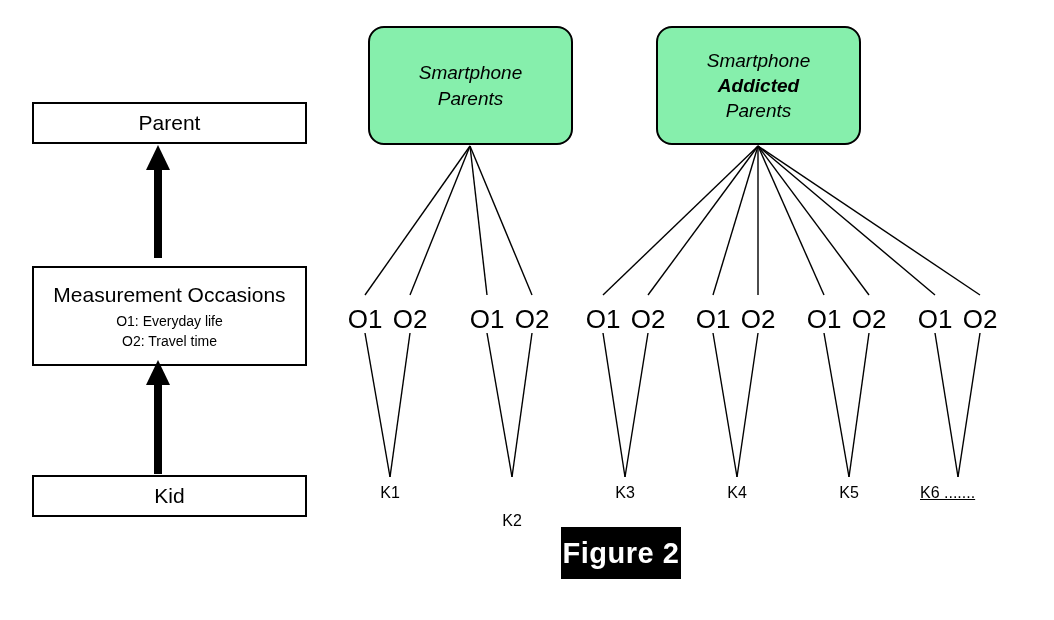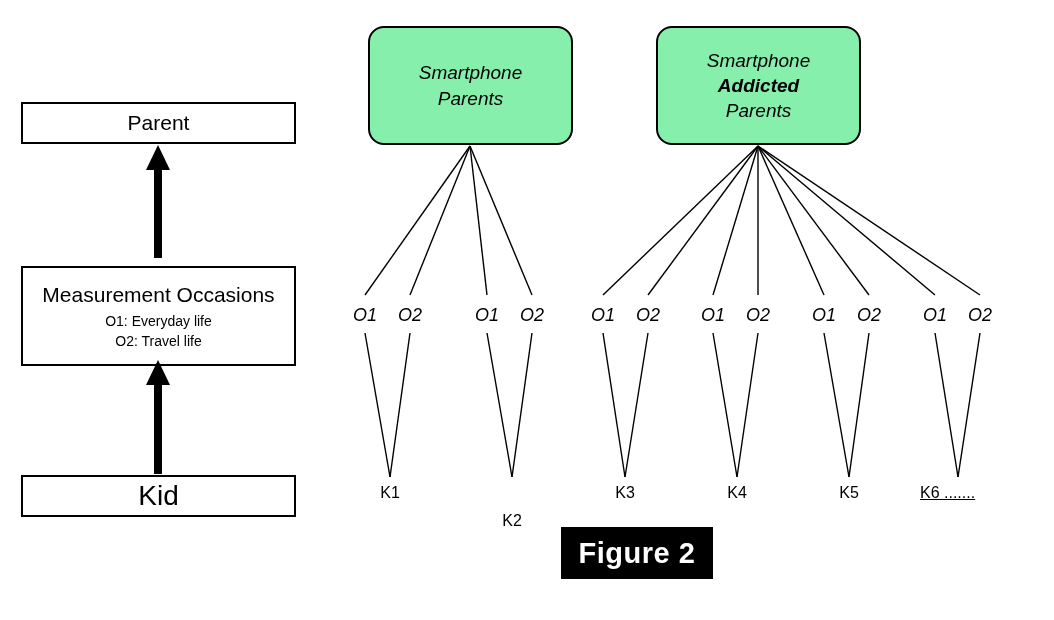--- a/index.html
+++ b/index.html
@@ -24,20 +24,21 @@
   .box {
     position: absolute;
     box-sizing: border-box;
     border: 2px solid #000;
     background: #fff;
     display: flex;
     flex-direction: column;
     align-items: center;
     justify-content: center;
     text-align: center;
+    margin-left: 11px;
   }
   .rbox {
     position: absolute;
     box-sizing: border-box;
     border: 2px solid #000;
     border-radius: 16px;
     background: #86efac;
     display: flex;
     flex-direction: column;
     align-items: center;
@@ -48,23 +49,23 @@
   }
   .lbl {
     position: absolute;
     text-align: center;
     white-space: nowrap;
     line-height: 1;
   }
   .t-parent   { font-size: 21px; }
   .t-mo-main  { font-size: 21px; }
   .t-mo-sub   { font-size: 14px; }
-  .t-kid      { font-size: 28px; }
+  .t-kid      { font-size: 21px; }
   .t-rbox     { font-size: 19px; }
-  .t-o        { font-size: 18px; font-style: italic; }
+  .t-o        { font-size: 26px; }
   .t-k        { font-size: 16px; }
   .figcap {
     position: absolute;
     background: #000000;
     color: #ffffff;
     font-weight: 700;
     font-size: 29px;
     display: flex;
     align-items: center;
     justify-content: center;
@@ -83,21 +84,21 @@
 
 <div id="stage">
 
   <div class="box" style="left:21px; top:102px; width:275px; height:42px;">
     <div class="t-parent">Parent</div>
   </div>
 
   <div class="box" style="left:21px; top:266px; width:275px; height:100px;">
     <div class="t-mo-main">Measurement Occasions</div>
     <div class="t-mo-sub" style="margin-top:6px;">O1: Everyday life</div>
-    <div class="t-mo-sub" style="margin-top:4px;">O2: Travel life</div>
+    <div class="t-mo-sub" style="margin-top:4px;">O2: Travel time</div>
   </div>
 
   <div class="box" style="left:21px; top:475px; width:275px; height:42px;">
     <div class="t-kid">Kid</div>
   </div>
 
   <div class="rbox" style="left:368px; top:26px; width:205px; height:119px;">
     <div class="t-rbox">Smartphone</div>
     <div class="t-rbox">Parents</div>
   </div>
@@ -182,17 +183,17 @@
   <div class="lbl t-o" style="left:915px; top:306px; width:40px;">O1</div>
   <div class="lbl t-o" style="left:960px; top:306px; width:40px;">O2</div>
 
   <div class="lbl t-k" style="left:365px; top:485px; width:50px;">K1</div>
   <div class="lbl t-k" style="left:487px; top:513px; width:50px;">K2</div>
   <div class="lbl t-k" style="left:600px; top:485px; width:50px;">K3</div>
   <div class="lbl t-k" style="left:712px; top:485px; width:50px;">K4</div>
   <div class="lbl t-k" style="left:824px; top:485px; width:50px;">K5</div>
   <div class="lbl t-k" style="left:920px; top:485px; width:110px; text-align:left;text-decoration:underline;">K6 .......</div>
 
-  <div class="figcap" style="left:561px; top:527px; width:152px; height:52px;">
+  <div class="figcap" style="left:561px; top:527px; width:120px; height:52px;">
     <span>Figure 2</span>
   </div>
 
 </div>
 
 </body></html>

